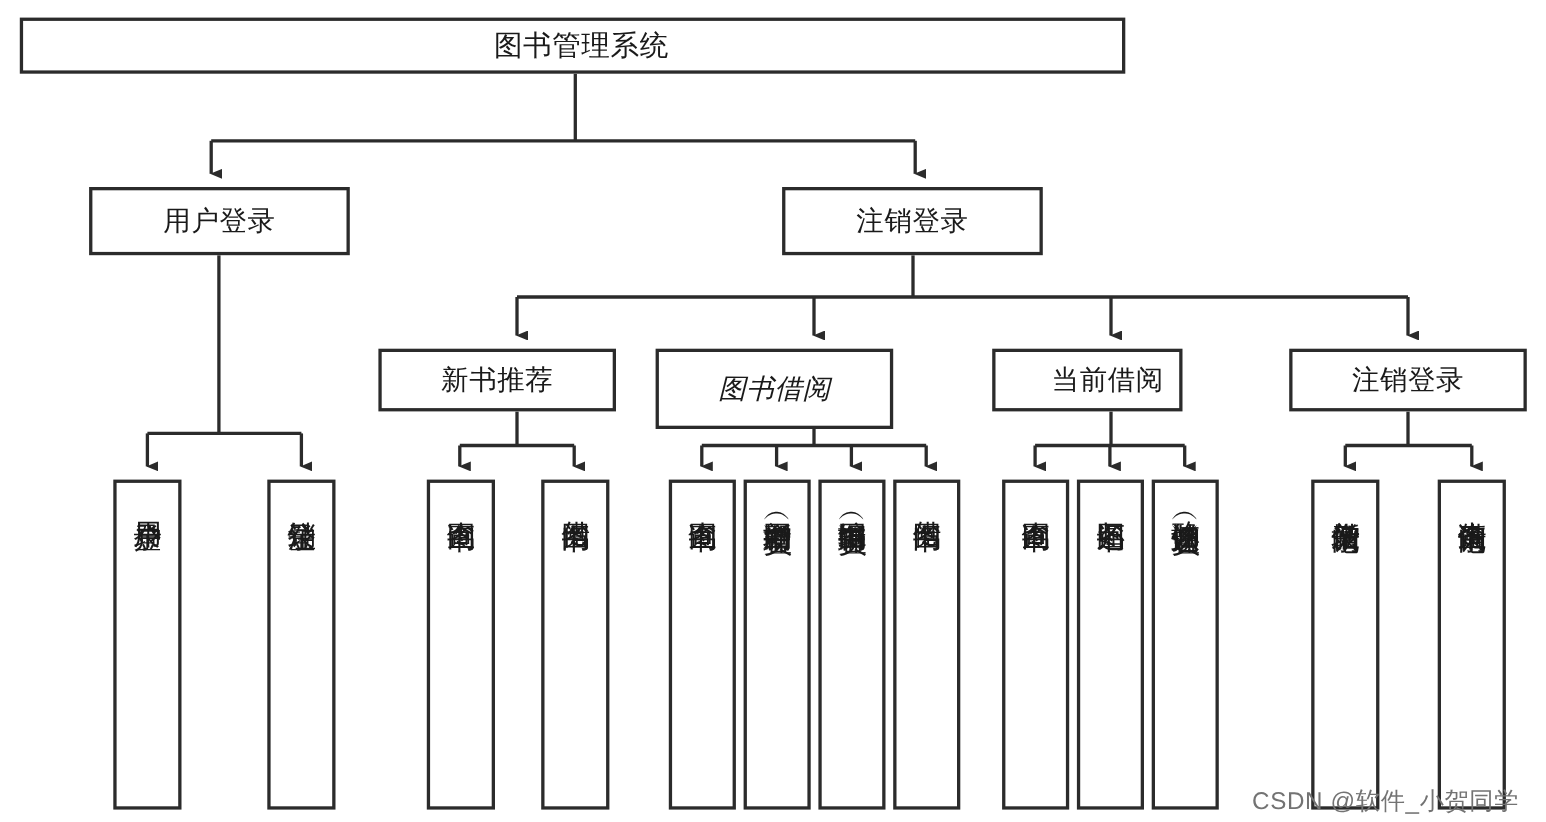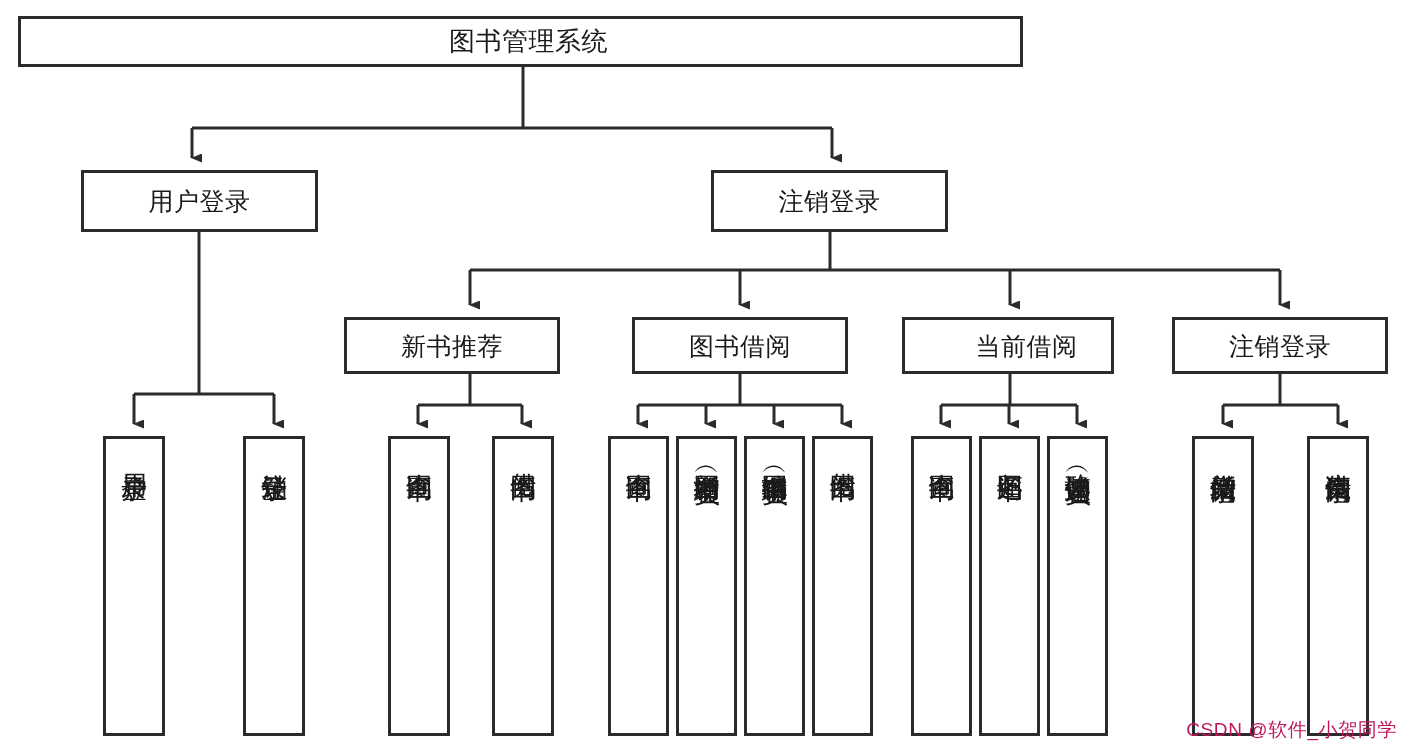--- a/index.html
+++ b/index.html
@@ -62,24 +62,24 @@
     writing-mode: vertical-rl;
     text-orientation: upright;
     font-size: 26px;
     line-height: 1.22;
     letter-spacing: 1px;
     white-space: nowrap;
     height: auto;
   }
   #watermark {
     position: absolute;
-    right: 8px;
+    right: 24px;
     bottom: 4px;
-    font-size: 19px;
-    color: #be185d;
+    font-size: 22px;
+    color: #737373;
     letter-spacing: 0.6px;
     white-space: nowrap;
     pointer-events: none;
   }
 </style>
 </head>
 <body>
 
 <div id="diagram-root">
 
@@ -144,25 +144,25 @@
   </div>
 
   <div class="node horizontal" style="left:711px; top:170px; width:237px; height:62px;">
     <span class="node-label">注销登录</span>
   </div>
 
   <div class="node horizontal" style="left:344px; top:317px; width:216px; height:57px;">
     <span class="node-label">新书推荐</span>
   </div>
 
-  <div class="node horizontal" style="left:632px; top:317px; width:216px; height:57px;">
+  <div class="node horizontal" style="left:596px; top:317px; width:216px; height:73px;font-style:italic;">
     <span class="node-label">图书借阅</span>
   </div>
 
-  <div class="node horizontal" style="left:902px; top:317px; width:212px; height:57px;padding-left:37px;">
+  <div class="node horizontal" style="left:902px; top:317px; width:173px; height:57px;padding-left:37px;">
     <span class="node-label">当前借阅</span>
   </div>
 
   <div class="node horizontal" style="left:1172px; top:317px; width:216px; height:57px;">
     <span class="node-label">注销登录</span>
   </div>
 
   <div class="node vertical" style="left:103px; top:436px; width:62px; height:300px;">
     <span class="node-label">用户登录</span>
   </div>

